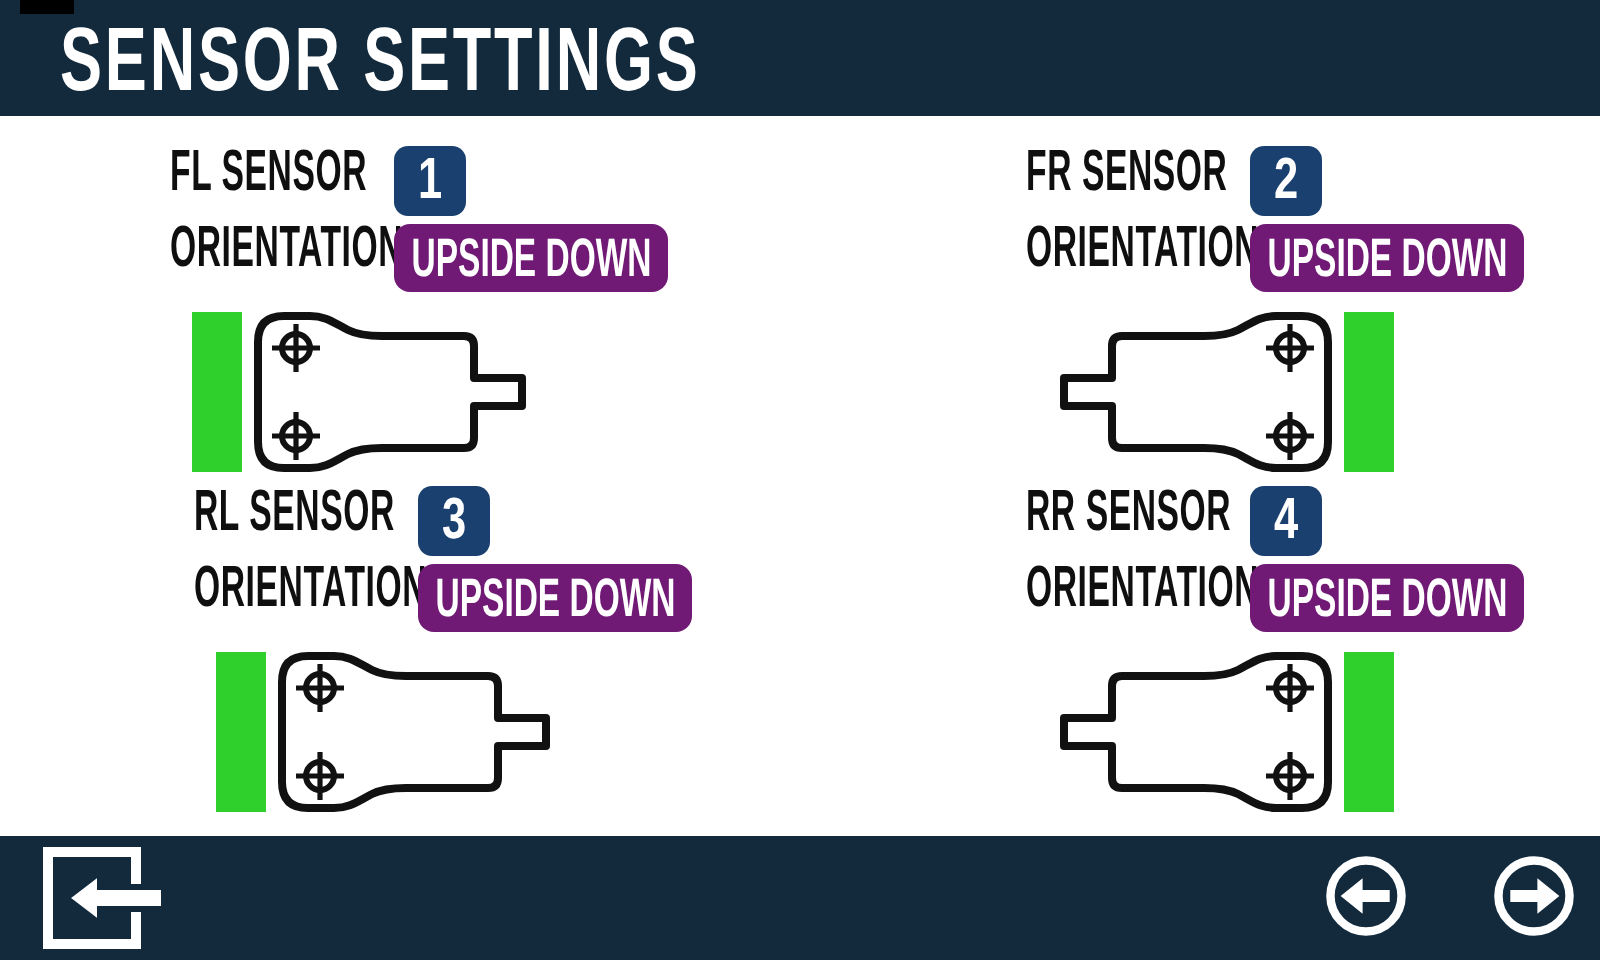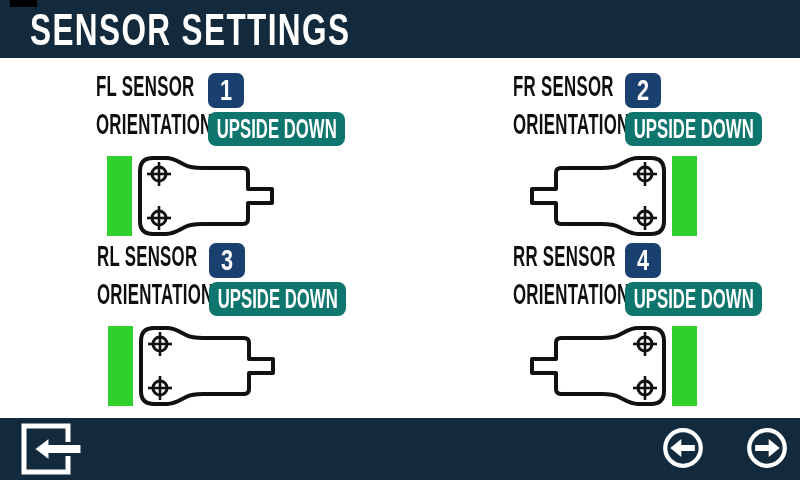--- a/index.html
+++ b/index.html
@@ -22,37 +22,37 @@
   .footer { position:absolute; left:0; top:418px; width:800px; height:62px; background:#132a3c; }
   .exit-btn { position:absolute; left:18px; top:4px; width:70px; height:56px;
               background:none; border:none; cursor:pointer; }
   .nav-btn { position:absolute; top:8px; width:44px; height:44px;
              background:none; border:none; cursor:pointer; }
   .nav-prev { left:661px; } .nav-next { left:745px; }
   .mirror-x { transform:scaleX(-1); }
 
   
   .quad { position:absolute; width:360px; height:170px; }
-  .quad-fl { left:96px;  top:68px; }
+  .quad-fl { left:85px;  top:68px; }
   .quad-fr { left:513px; top:68px; }
   .quad-rl { left:97px;  top:238px; }
   .quad-rr { left:513px; top:238px; }
 
   .sensor-label { position:absolute; left:0; top:2px; color:#0f0f0f; font-size:29px;
                   letter-spacing:0.5px; --sx:0.58; }
   .orient-label { position:absolute; left:0; top:40px; color:#0f0f0f; font-size:29px;
                   letter-spacing:0.5px; --sx:0.58; }
 
   .num-badge { position:absolute; left:112px; top:5px; width:36px; height:35px;
                background:#1a4070; border:none; border-radius:7px; cursor:pointer;
                display:flex; align-items:center; justify-content:center; }
   .num-badge span { color:#ffffff; font-size:29px; --sx:0.75; }
 
   .orient-badge { position:absolute; left:112px; top:44px; width:137px; height:34px;
-                  background:#0f766e; border:none; border-radius:8px; cursor:pointer;
+                  background:#701a75; border:none; border-radius:8px; cursor:pointer;
                   display:flex; align-items:center; justify-content:center; }
   .orient-badge span { color:#ffffff; font-size:27px; --sx:0.62; }
 
   .sensor-diagram { position:absolute; left:11px; top:87px; display:flex;
                     align-items:center; gap:4px; }
   .mirrored .sensor-diagram { left:15px; flex-direction:row-reverse; }
   .green-bar { width:25px; height:80px; background:#2fd02c; }
   .sensor-svg { width:140px; height:82px; display:block; }
   .mirrored .sensor-svg { transform:scaleX(-1); }
 </style>

